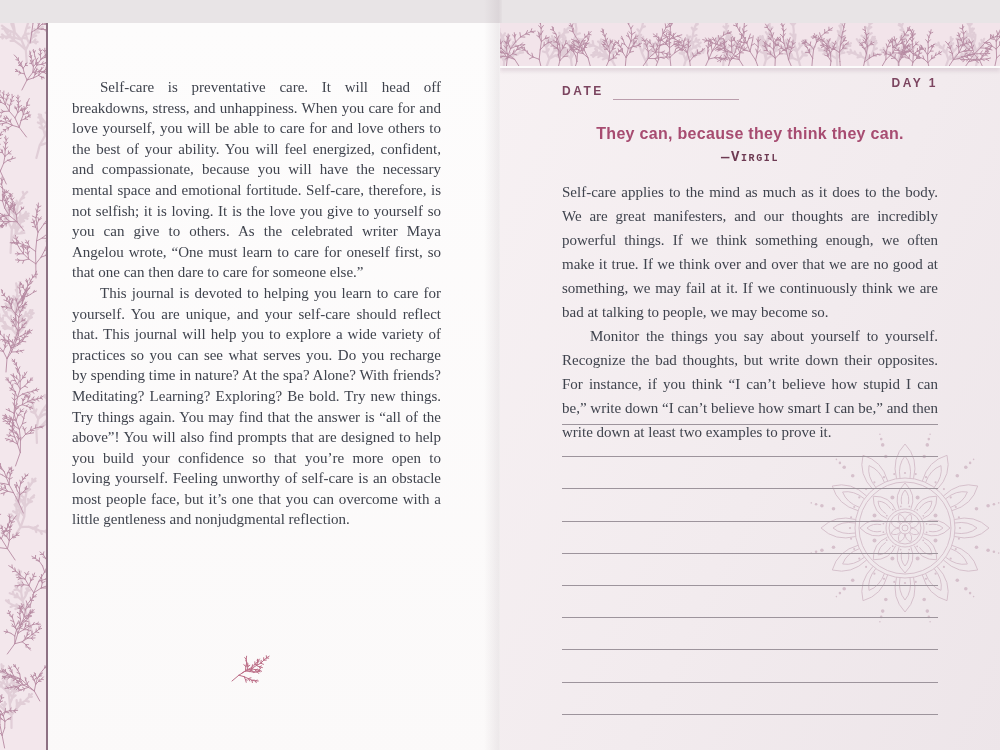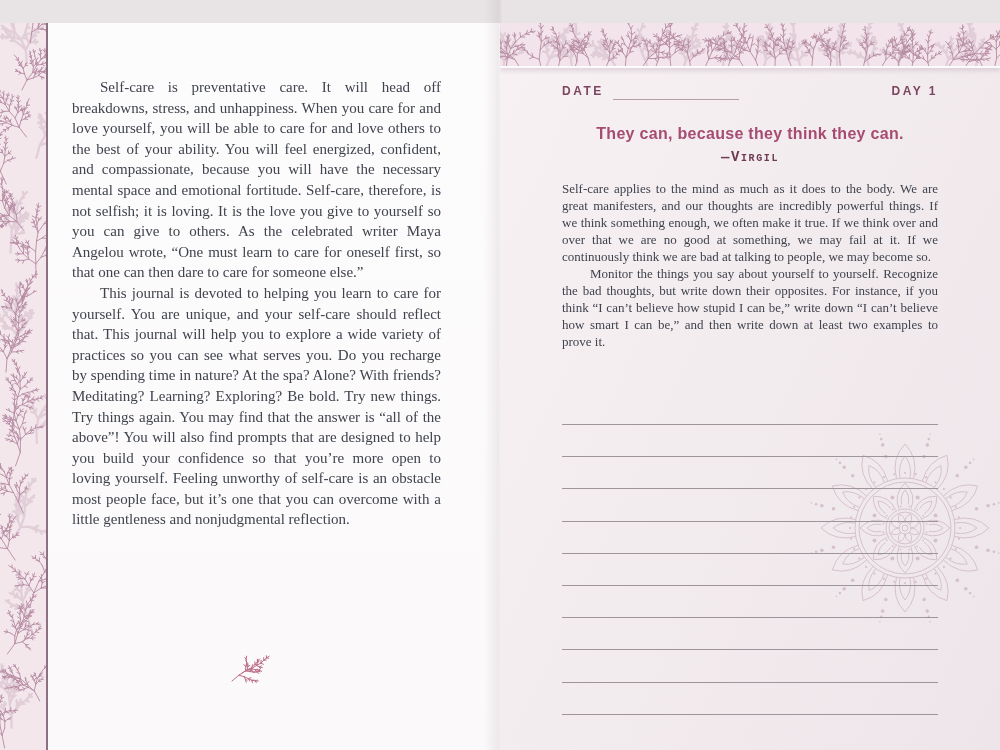--- a/index.html
+++ b/index.html
@@ -29,33 +29,33 @@
     background:linear-gradient(to right,rgba(110,85,100,0) 0%,rgba(110,85,100,0.10) 80%,rgba(110,85,100,0.03) 100%);}
 
   
   .banner{position:absolute;left:0;top:0;width:500px;height:43px;background:#f2e4ea;
     border-bottom:2px solid #fcfbfb;box-shadow:0 3px 4px rgba(150,120,140,0.22);}
   .banner svg{display:block;width:500px;height:43px;}
 
   .hdr{font-family:"Liberation Sans",sans-serif;font-weight:700;font-size:12px;
     letter-spacing:2.5px;color:#7c4560;}
   .date-label{position:absolute;left:62px;top:61px;}
-  .day-label{position:absolute;right:62px;top:61px;}
+  .day-label{position:absolute;right:62px;top:53px;}
   .date-line{position:absolute;left:113px;top:76px;width:126px;border-bottom:1.5px solid #ba9dac;}
 
   .quote{position:absolute;left:0;top:102px;width:500px;text-align:center;
     font-family:"Liberation Sans",sans-serif;font-weight:700;font-size:16px;
     letter-spacing:0.3px;color:#a74c71;}
   .attribution{position:absolute;left:0;top:126px;width:500px;text-align:center;
     font-family:Liberation Mono, monospace;font-weight:700;font-size:14px;
     letter-spacing:1.6px;font-variant:small-caps;color:#6d3a52;}
 
   .right-body{
     position:absolute;left:62px;top:157px;width:376px;z-index:3;
-    font-size:13px;line-height:17px;color:#3f434d;text-align:justify;
+    font-size:15px;line-height:24px;color:#3f434d;text-align:justify;
   }
   .right-body p{margin:0;text-indent:28px;}
   .right-body p:first-child{text-indent:0;}
 
   .mandala{position:absolute;left:305px;top:405px;width:200px;height:200px;z-index:1;}
   .mandala svg{width:200px;height:200px;display:block;}
 
   .lines{position:absolute;left:0;top:0;width:500px;height:750px;z-index:2;}
   .write-line{position:absolute;left:62px;width:376px;border-top:1px solid #9d949c;}
 </style>

